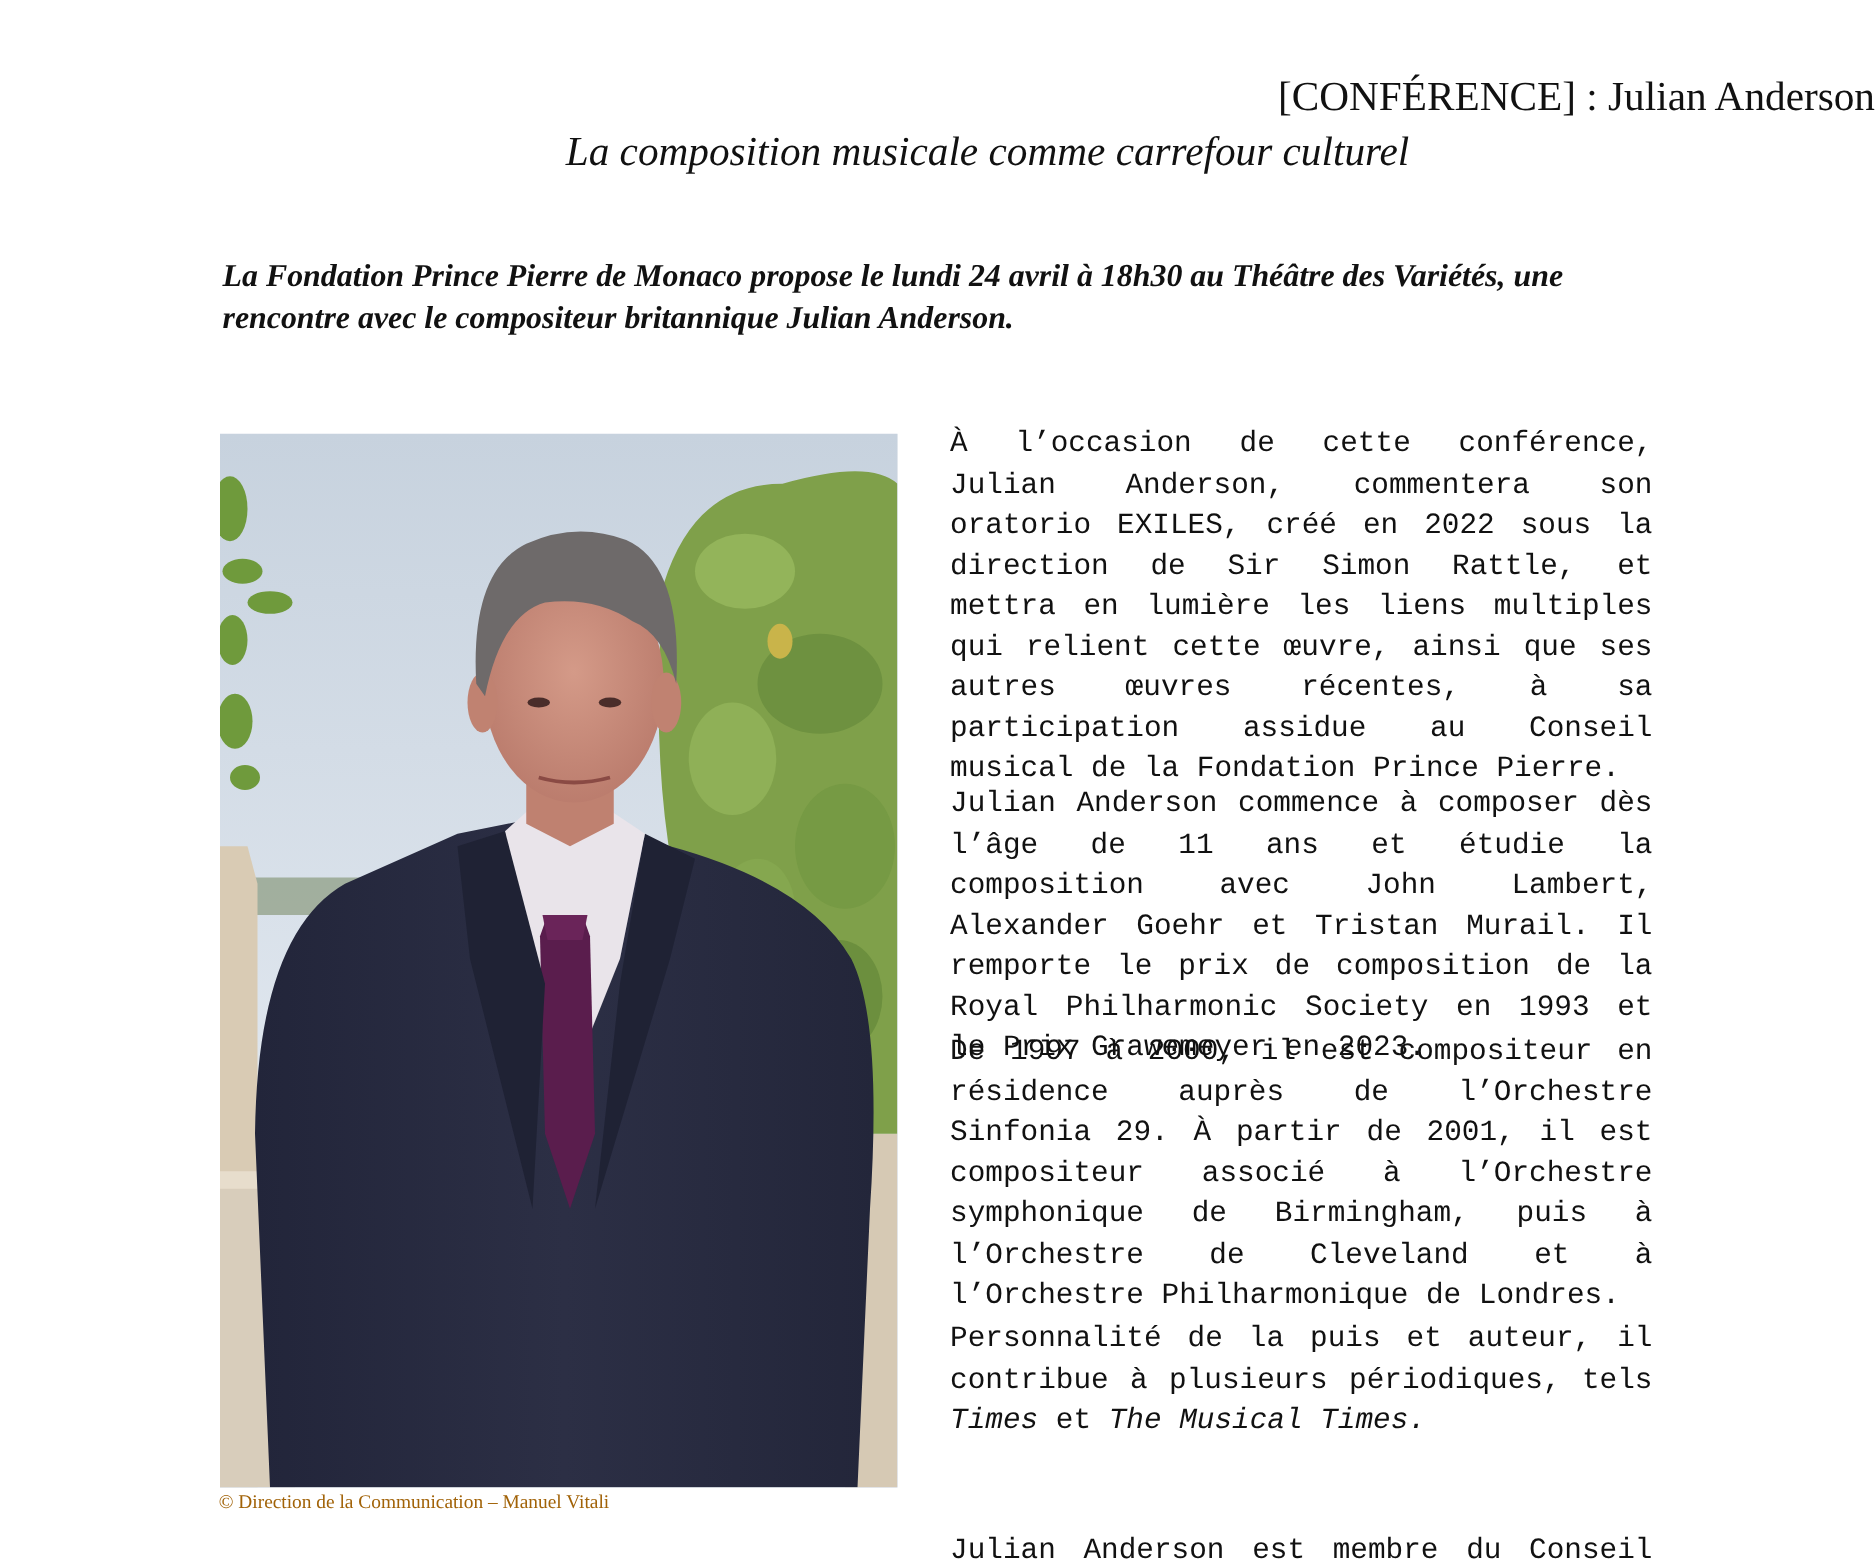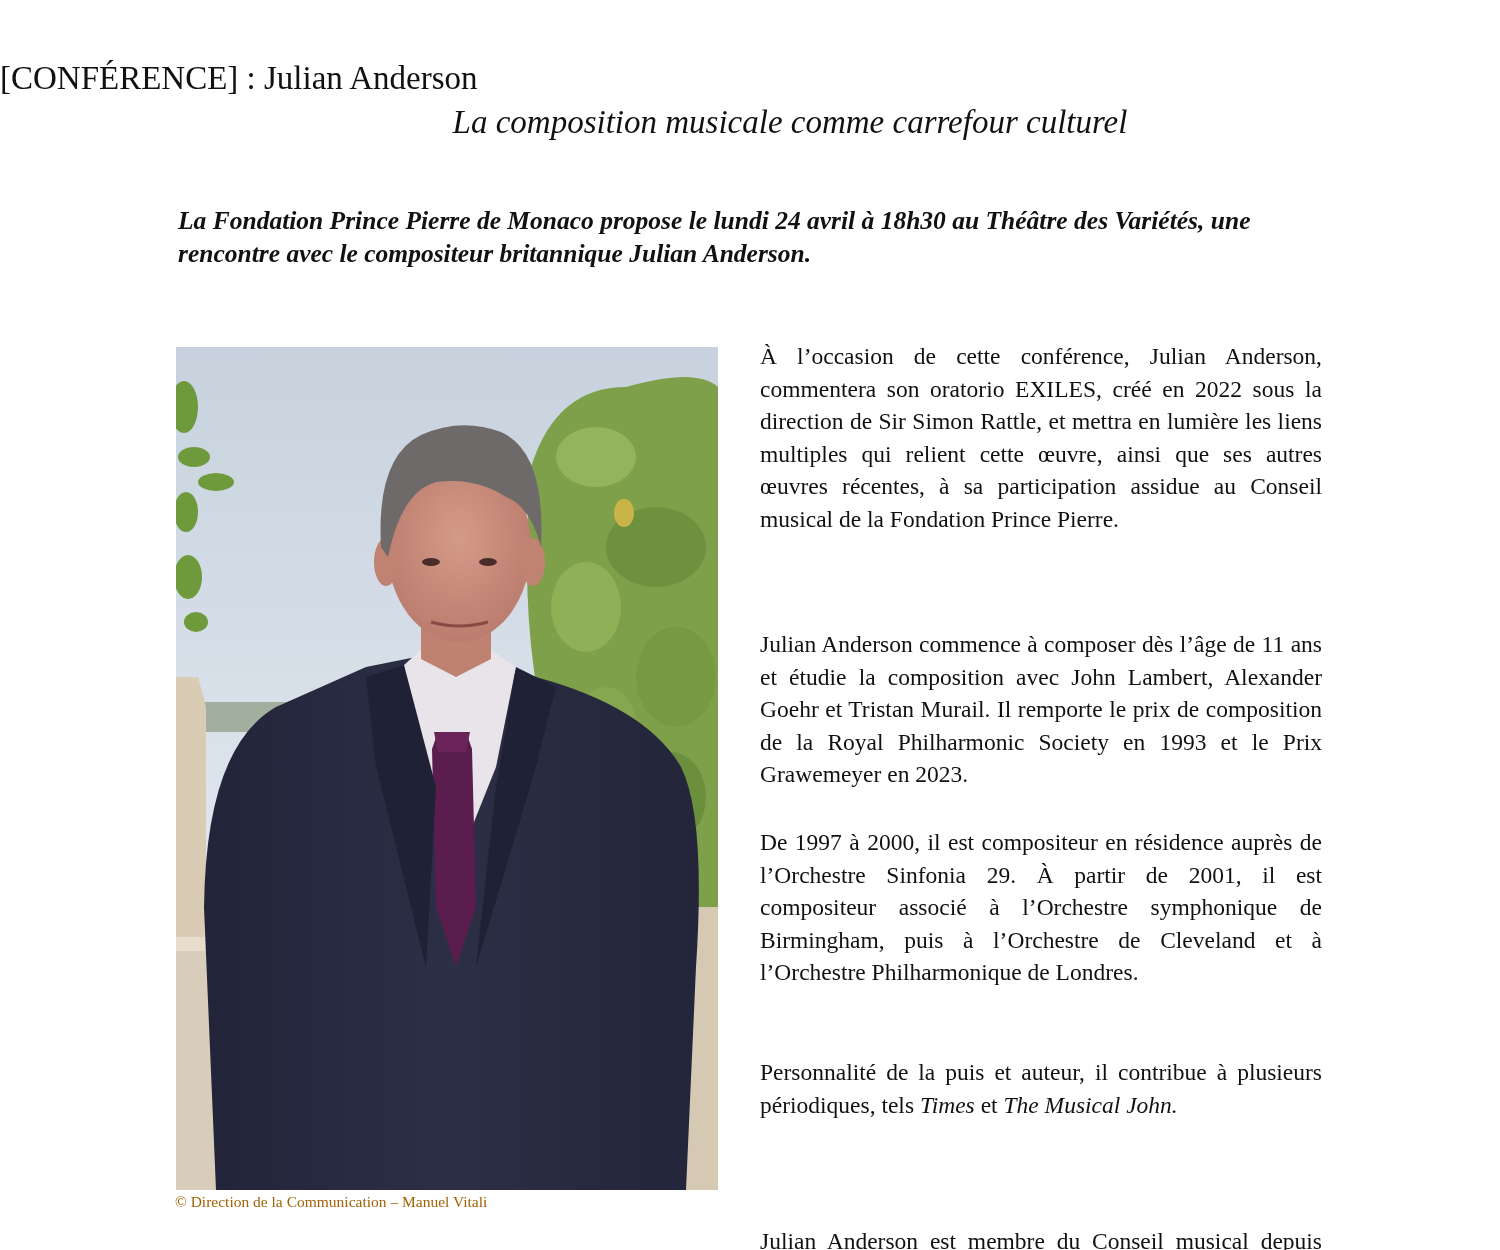--- a/index.html
+++ b/index.html
@@ -1,23 +1,23 @@
 <!DOCTYPE html>
 <html><head>
   <meta charset="utf-8">
   <style>
     html, body { margin: 0; padding: 0; background: #ffffff; }
     body { width: 1500px; height: 1250px; position: relative; overflow: hidden; color: #111; font-family: "DejaVu Serif", "Liberation Serif", serif; }
-    .title { position: absolute; left: 0; width: 1500px; top: 58px; text-align: left; font-family: "Liberation Serif", serif; font-size: 33px; line-height: 40px; color: #111; }
+    .title { position: absolute; left: 0; width: 1500px; top: 58px; text-align: right; font-family: "Liberation Serif", serif; font-size: 33px; line-height: 40px; color: #111; }
     .subtitle { position: absolute; left: 0; width: 1500px; top: 102px; text-align: center; font-family: "Liberation Serif", serif; font-style: italic; font-size: 33px; line-height: 40px; color: #111; margin-left: 40px; }
     .lead { position: absolute; left: 178px; top: 204px; width: 1150px; font-family: "Liberation Serif", serif; font-weight: bold; font-size: 25.5px; line-height: 33px; color: #111; font-style: italic; }
     .photo { position: absolute; left: 176px; top: 347px; width: 542px; height: 843px; overflow: hidden; background: #c9d3de; }
     .photo svg { display: block; }
     .caption { position: absolute; left: 175px; top: 1193px; font-family: "Liberation Serif", serif; font-size: 15.5px; color: #a16207; }
-    .col { position: absolute; left: 760px; width: 562px; font-family: Liberation Serif, serif; font-size: 23.5px; line-height: 32.5px; color: #111; text-align: justify; }
+    .col { position: absolute; left: 760px; width: 562px; font-family: Liberation Mono, monospace; font-size: 23.5px; line-height: 32.5px; color: #111; text-align: justify; }
     .col p { margin: 0; }
     #p1 { top: 340px; }
     #p2 { top: 628px; }
     #p3 { top: 826px; }
     #p4 { top: 1056px; }
     #p5 { top: 1225px; }
     .last-left { text-align-last: left; }
     em { font-style: italic; }
   </style>
 </head>
@@ -104,17 +104,17 @@
 <div class="col" id="p1">
     <p class="last-left">À l’occasion de cette conférence, Julian Anderson, commentera son oratorio EXILES, créé en 2022 sous la direction de Sir Simon Rattle, et mettra en lumière les liens multiples qui relient cette œuvre, ainsi que ses autres œuvres récentes, à sa participation assidue au Conseil musical de la Fondation Prince Pierre.</p>
   </div>
 <div class="col" id="p2">
     <p class="last-left">Julian Anderson commence à composer dès l’âge de 11 ans et étudie la composition avec John Lambert, Alexander Goehr et Tristan Murail. Il remporte le prix de composition de la Royal Philharmonic Society en 1993 et le Prix Grawemeyer en 2023.</p>
   </div>
 <div class="col" id="p3">
     <p class="last-left">De 1997 à 2000, il est compositeur en résidence auprès de l’Orchestre Sinfonia 29. À partir de 2001, il est compositeur associé à l’Orchestre symphonique de Birmingham, puis à l’Orchestre de Cleveland et à l’Orchestre Philharmonique de Londres.</p>
   </div>
 <div class="col" id="p4">
-  <p class="last-left"><span>Personnalité de la puis et auteur, il contribue à plusieurs périodiques, tels </span><em>Times</em><span> et </span><em>The Musical John.</em></p>
+  <p class="last-left"><span>Personnalité de la puis et auteur, il contribue à plusieurs périodiques, tels </span><em>Times</em><span> et </span><em>The Musical Times.</em></p>
 </div>
 <div class="col" id="p5">
     <p class="last-left">Julian Anderson est membre du Conseil musical depuis 2007 qu’il préside depuis 2022.</p>
   </div>
 
 </body></html>

